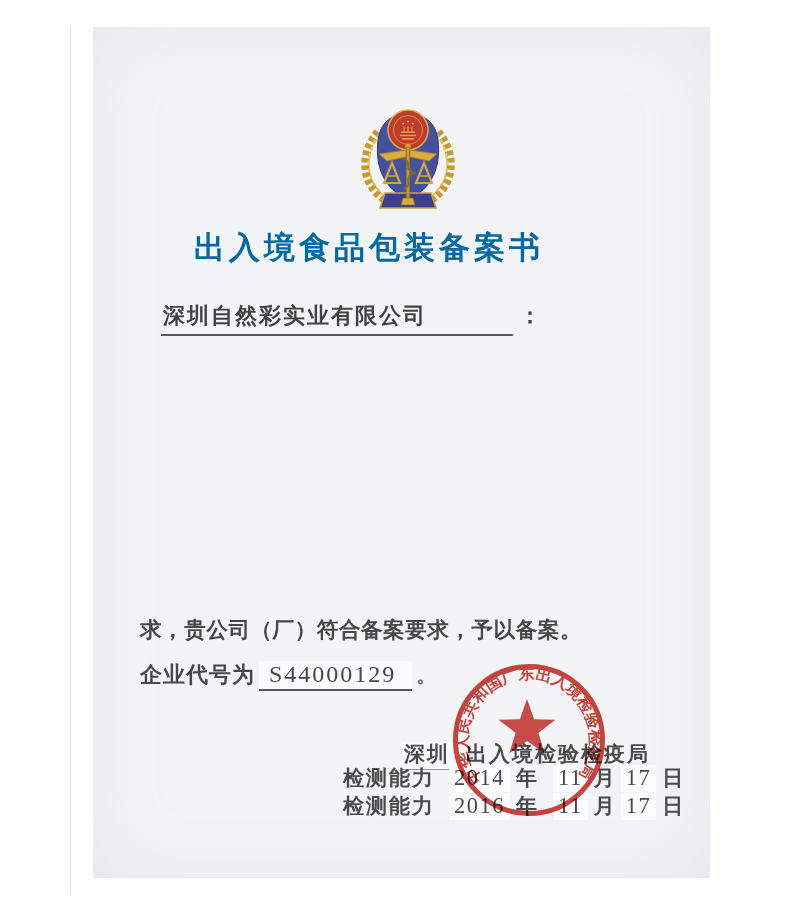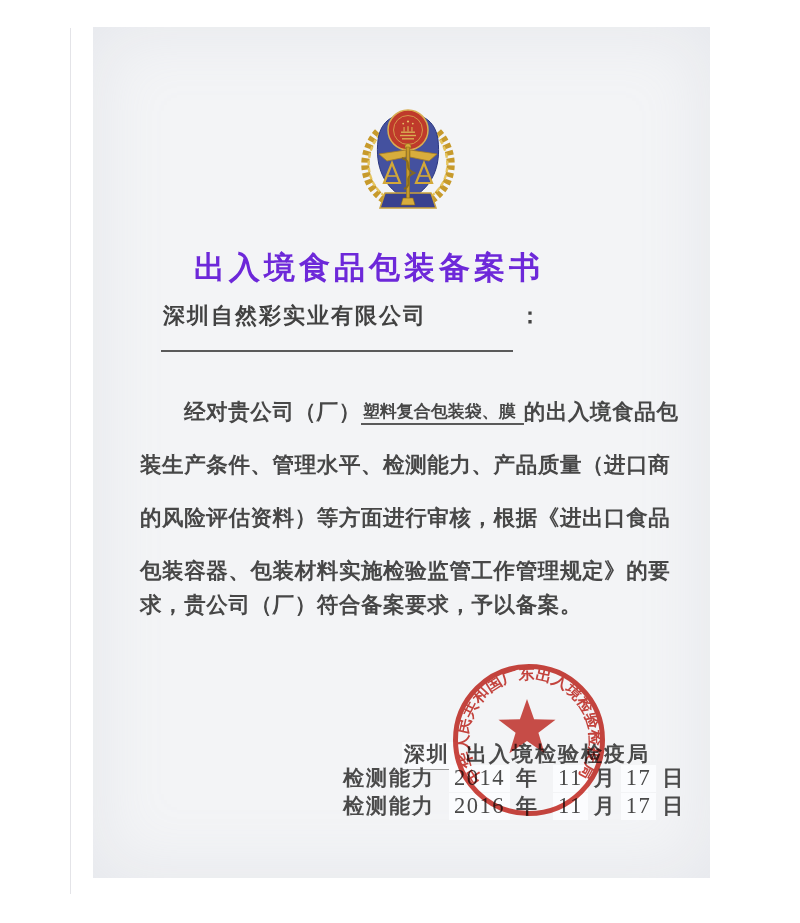--- a/index.html
+++ b/index.html
@@ -3,29 +3,29 @@
 <meta charset="utf-8">
 <style>
   html,body{margin:0;padding:0;background:#ffffff;}
   .page{position:relative;width:800px;height:923px;background:#ffffff;overflow:hidden;
         font-family:"Liberation Serif","DejaVu Serif",serif;}
   .edge-line{position:absolute;left:70px;top:28px;width:1px;height:866px;background:#e4e4e8;}
   .paper{position:absolute;left:93px;top:27px;width:617px;height:851px;background:#f3f4f6;
          box-shadow:inset 0 0 70px rgba(176,182,196,0.20);}
   .emblem{position:absolute;left:357px;top:98px;width:102px;height:114px;}
   .doc-title{position:absolute;left:93px;top:227px;width:552px;text-align:center;
-             font-size:31px;font-weight:700;letter-spacing:4px;color:#6d28d9;margin-top:20px;}
+             font-size:31px;font-weight:700;letter-spacing:4px;color:#0369a1;}
   .addressee{position:absolute;left:161px;top:301px;font-size:22px;font-weight:700;
              letter-spacing:2px;color:#424242;white-space:nowrap;}
-  .addressee .name{border-bottom:2px solid #5a5a5a;padding:0 86px 22px 2px;}
+  .addressee .name{border-bottom:2px solid #5a5a5a;padding:0 86px 6px 2px;}
   .addressee .colon{margin-left:6px;font-weight:700;}
   .bline{position:absolute;left:140px;width:522px;font-size:21.5px;font-weight:600;
          letter-spacing:0.6px;color:#474747;white-space:nowrap;}
   .bline-first{text-indent:44px;}
-  .l1{top:397px}.l2{top:450px}.l3{top:503px}.l4{top:556px}.l5{top:590px}
+  .l1{top:397px}.l2{top:450px}.l3{top:503px}.l4{top:556px}.l5{top:615px}
   .product{font-size:17px;font-weight:700;border-bottom:2px solid #5a5a5a;
            padding:0 8px 2px 2px;letter-spacing:0;position:relative;top:-2px;}
   .code-line{position:absolute;left:140px;top:660px;font-size:22px;font-weight:600;
              letter-spacing:1px;color:#474747;}
   .code-value{font-size:24px;font-weight:400;letter-spacing:2px;border-bottom:2px solid #5a5a5a;
               padding:0 16px 2px 10px;background:#fafbfd;margin-left:4px;}
   .code-period{margin-left:4px;font-size:20px;color:#6a6a6a;}
   .issuer-line{position:absolute;left:402px;top:740px;font-size:21px;font-weight:600;
                letter-spacing:2px;color:#4a4a4a;white-space:nowrap;}
   .issuer-city{background:#f9fafc;border-bottom:1.5px solid #9a9a9a;padding:0 10px 3px 2px;
@@ -83,28 +83,25 @@
     <path d="M 45 60 C 57 64 45 70 57 75 C 45 80 57 86 47 91" fill="none" stroke="#8a6a15" stroke-width="2" opacity="0.9"></path>
     <path d="M 46 100 L 56 100 L 58 107 L 44 107 Z" fill="#d8ad3c" stroke="#8a6a15" stroke-width="0.6"></path>
   </svg>
 
   <div class="doc-title">出入境食品包装备案书</div>
 
   <div class="addressee">
     <span class="name">深圳自然彩实业有限公司</span><span class="colon">：</span>
   </div>
 
-  <div class="bline bline-first l1">
-    <span>经对贵公司（厂）</span><span class="product">塑料复合包装袋、膜</span><span>的出入境食品包</span>
-  </div>
-  <div class="bline l2">装生产条件、管理水平、检测能力、产品质量（进口商</div>
-  <div class="bline l3">的风险评估资料）等方面进行审核，根据《进出口食品</div>
-  <div class="bline l4">包装容器、包装材料实施检验监管工作管理规定》的要</div>
   <div class="bline l5">求，贵公司（厂）符合备案要求，予以备案。</div>
 
+  <div class="code-line">
+    <span>企业代号为</span><span class="code-value">S44000129</span><span class="code-period">。</span>
+  </div>
 
   <div class="issuer-line">
     <span class="issuer-city">深圳</span><span>出入境检验检疫局</span>
   </div>
 
   <div class="date-row date-issue">
     <span>检测能力</span>
     <span class="date-num gap-l">2014</span>
     <span class="gap-s">年</span>
     <span class="date-num gap-l">11</span>

